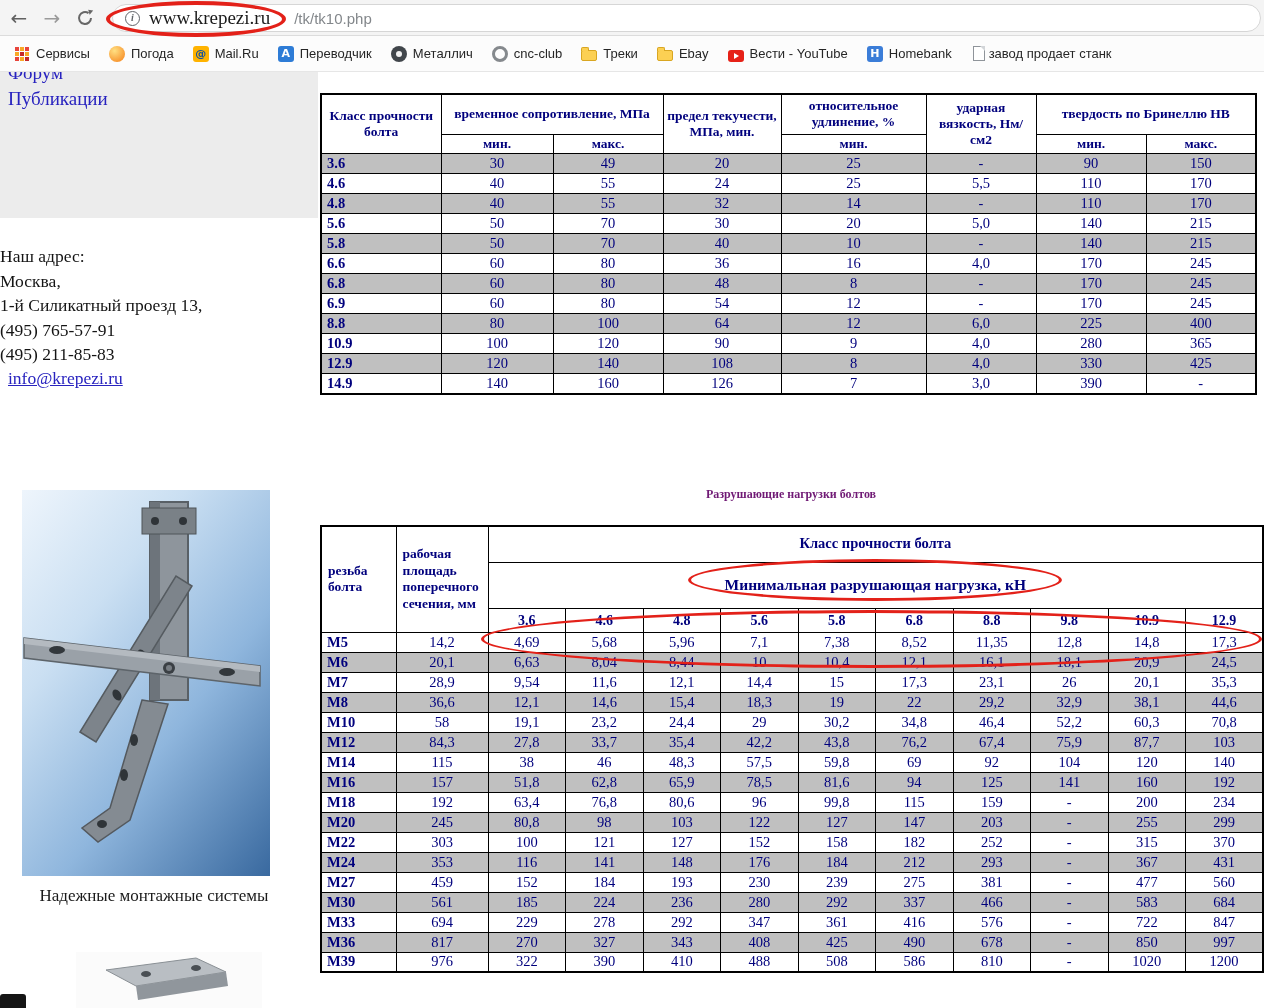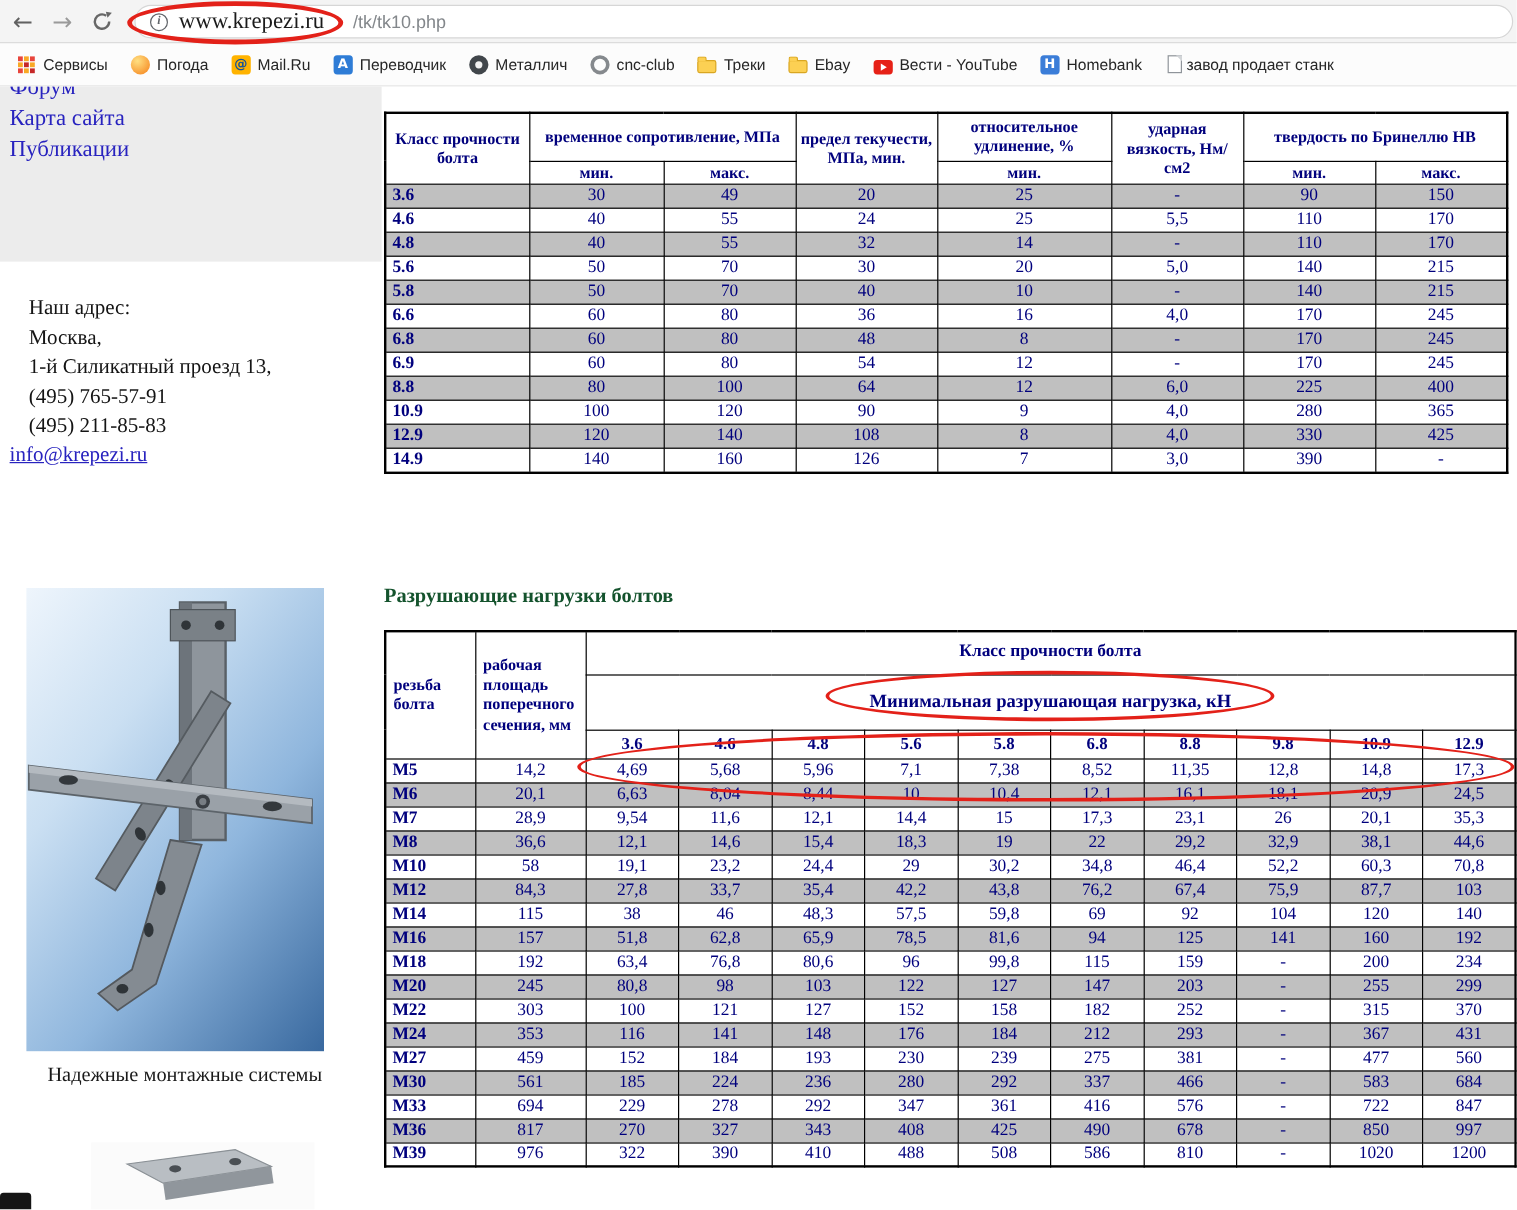--- a/index.html
+++ b/index.html
@@ -51,21 +51,21 @@
   .homebank-icon::before{content:"H";position:absolute;left:0;top:0;width:16px;text-align:center;
      font:bold 11px/16px "DejaVu Sans",sans-serif;color:#fff;}
   .page-icon{width:12px;height:15px;left:2px;background:#fff;border:1px solid #8f949a;}
   .page-icon::before{content:"";position:absolute;right:-1px;top:-1px;width:0;height:0;border-style:solid;
      border-width:0 5px 5px 0;border-color:transparent #d2d5d8 transparent transparent;}
 
   
   .links-bg{position:absolute;left:0;top:72px;width:318px;height:146px;background:#ececec;z-index:1;}
   .side-links{position:absolute;left:8px;top:60px;width:210px;z-index:2;}
   .side-link{display:block;color:var(--link);font-size:19px;line-height:26px;text-decoration:none;cursor:pointer;}
-  .address{position:absolute;left:24px;top:244px;font-size:17.5px;line-height:24.5px;color:#141414;z-index:2;}
+  .address{position:absolute;left:0;top:244px;font-size:17.5px;line-height:24.5px;color:#141414;z-index:2;}
   .email-link{position:absolute;left:8px;top:368px;font-size:17.5px;color:var(--link);
               text-decoration:underline;z-index:2;cursor:pointer;}
   .photo1{position:absolute;left:22px;top:490px;width:248px;height:386px;z-index:2;
           background:linear-gradient(128deg,#eef5fc 0%,#cadff2 30%,#8fb6dd 62%,#39699f 100%);}
   .caption{position:absolute;left:6px;top:886px;width:296px;text-align:center;font-size:17px;color:#1a1a1a;z-index:2;}
   .photo2{position:absolute;left:76px;top:952px;width:186px;height:56px;background:#fbfbfb;z-index:2;overflow:hidden;}
   .corner-box{position:absolute;left:0;top:994px;width:26px;height:14px;background:#151515;border-radius:3px 3px 0 0;z-index:40;}
 
   
   .table1-wrap{position:absolute;left:320px;top:93px;width:935px;z-index:2;}
@@ -75,22 +75,22 @@
   th{color:var(--navy);font-weight:bold;font-size:13.5px;line-height:1.22;padding:3px 2px;
      text-align:center;vertical-align:middle;background:#fff;}
   td{color:var(--navy);font-size:14.5px;text-align:center;height:20px;padding:0 3px;background:#fff;}
   tr.gray td{background:var(--gray);}
   td.rowhead{text-align:left;font-weight:bold;padding-left:5px;}
   .sub-th{padding:1px 2px;}
   .th-left{text-align:left;padding:4px 6px;}
   .class-group-th{height:36px;font-size:14.5px;}
   .load-label-th{height:46px;font-size:15.5px;}
   .class-th{height:21px;font-size:14px;}
-  .load-title{position:absolute;left:320px;top:487px;width:942px;text-align:left;
-              font-weight:bold;font-size:17px;color:#14532d;z-index:2;}
+  .load-title{position:absolute;left:320px;top:487px;width:942px;text-align:center;
+              font-weight:bold;font-size:12px;color:#701a75;z-index:2;}
 
   
   .ann{position:absolute;border:3px solid var(--red);border-radius:50%;z-index:30;pointer-events:none;}
   .ann-url{left:106px;top:1px;width:180px;height:36px;border-width:4px;}
   .ann-load{left:688px;top:559px;width:374px;height:42px;}
   .ann-m5{left:481px;top:610px;width:781px;height:58px;}
 </style>
 </head>
 <body style="--red: #e32119; --gray: #c0c0c0; --navy: #00007d; --link: #2823bf;">
 
@@ -152,21 +152,20 @@
     </div>
     <div class="bookmark">
       <span class="bm-icon page-icon"></span>
       <span class="bm-label">завод продает станк</span>
     </div>
   </div>
 
 <div class="links-bg"></div>
 <nav class="side-links" id="side-links">
     <a class="side-link">Форум</a>
-    <a class="side-link">Карта сайта</a>
     <a class="side-link">Публикации</a>
   </nav>
 <div class="address" id="address-block">
     <div>Наш адрес:</div>
     <div>Москва,</div>
     <div>1-й Силикатный проезд 13,</div>
     <div>(495) 765-57-91</div>
     <div>(495) 211-85-83</div>
   </div>
 <a class="email-link">info@krepezi.ru</a>

